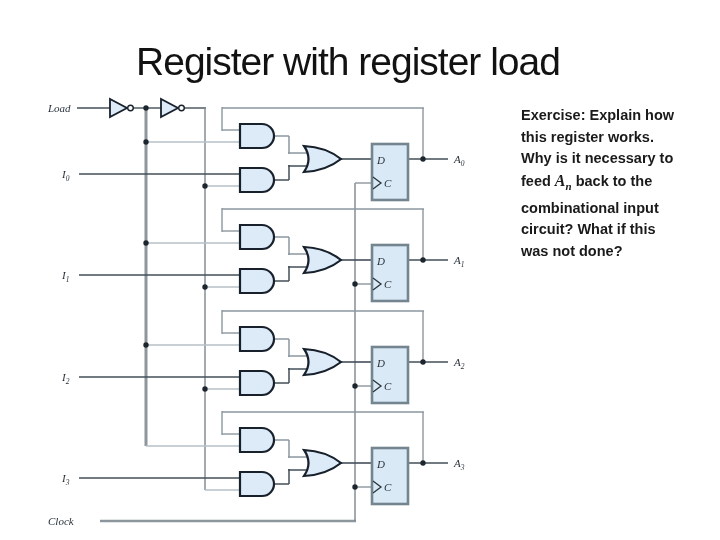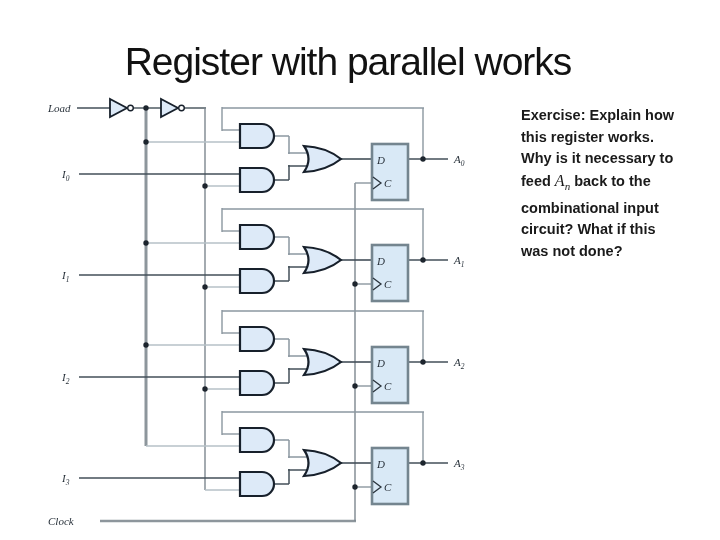--- a/index.html
+++ b/index.html
@@ -12,28 +12,28 @@
     font-size:39px;line-height:1.05;font-weight:400;letter-spacing:-1px;color:#121212;
   }
   #circuit{position:absolute;left:0;top:0;}
   .exercise{
     position:absolute;left:521px;top:105px;width:202px;
     font-size:14.5px;font-weight:700;line-height:21.6px;color:#1a1a1a;
   }
   .xline{white-space:nowrap;}
   .math{
     font-family:"Liberation Serif",serif;font-style:italic;
-    font-weight:400;font-size:16px;margin-top:16px;
+    font-weight:700;font-size:16px;margin-top:16px;
   }
   .math sub{font-size:11px;font-style:italic;}
 </style>
 </head>
 <body>
 
-<div class="title">Register with parallel works</div>
+<div class="title">Register with register load</div>
 
 <svg id="circuit" width="720" height="540" viewBox="0 0 720 540">
     <line x1="77" y1="108" x2="110" y2="108" stroke="#434f58" stroke-width="1.4"></line>
     <line x1="133" y1="108" x2="161" y2="108" stroke="#434f58" stroke-width="1.4"></line>
     <line x1="184" y1="108" x2="206" y2="108" stroke="#434f58" stroke-width="1.4"></line>
     <line x1="205" y1="107" x2="205" y2="490" stroke="#7d878f" stroke-width="1.4"></line>
     <line x1="146" y1="108" x2="146" y2="446" stroke="#8d969c" stroke-width="3"></line>
     <line x1="100" y1="521" x2="356" y2="521" stroke="#8d969c" stroke-width="2.4"></line>
     <line x1="355" y1="183" x2="355" y2="521" stroke="#7d878f" stroke-width="1.4"></line>
     <circle cx="146" cy="108" r="2.7" fill="#1d252e"></circle>

